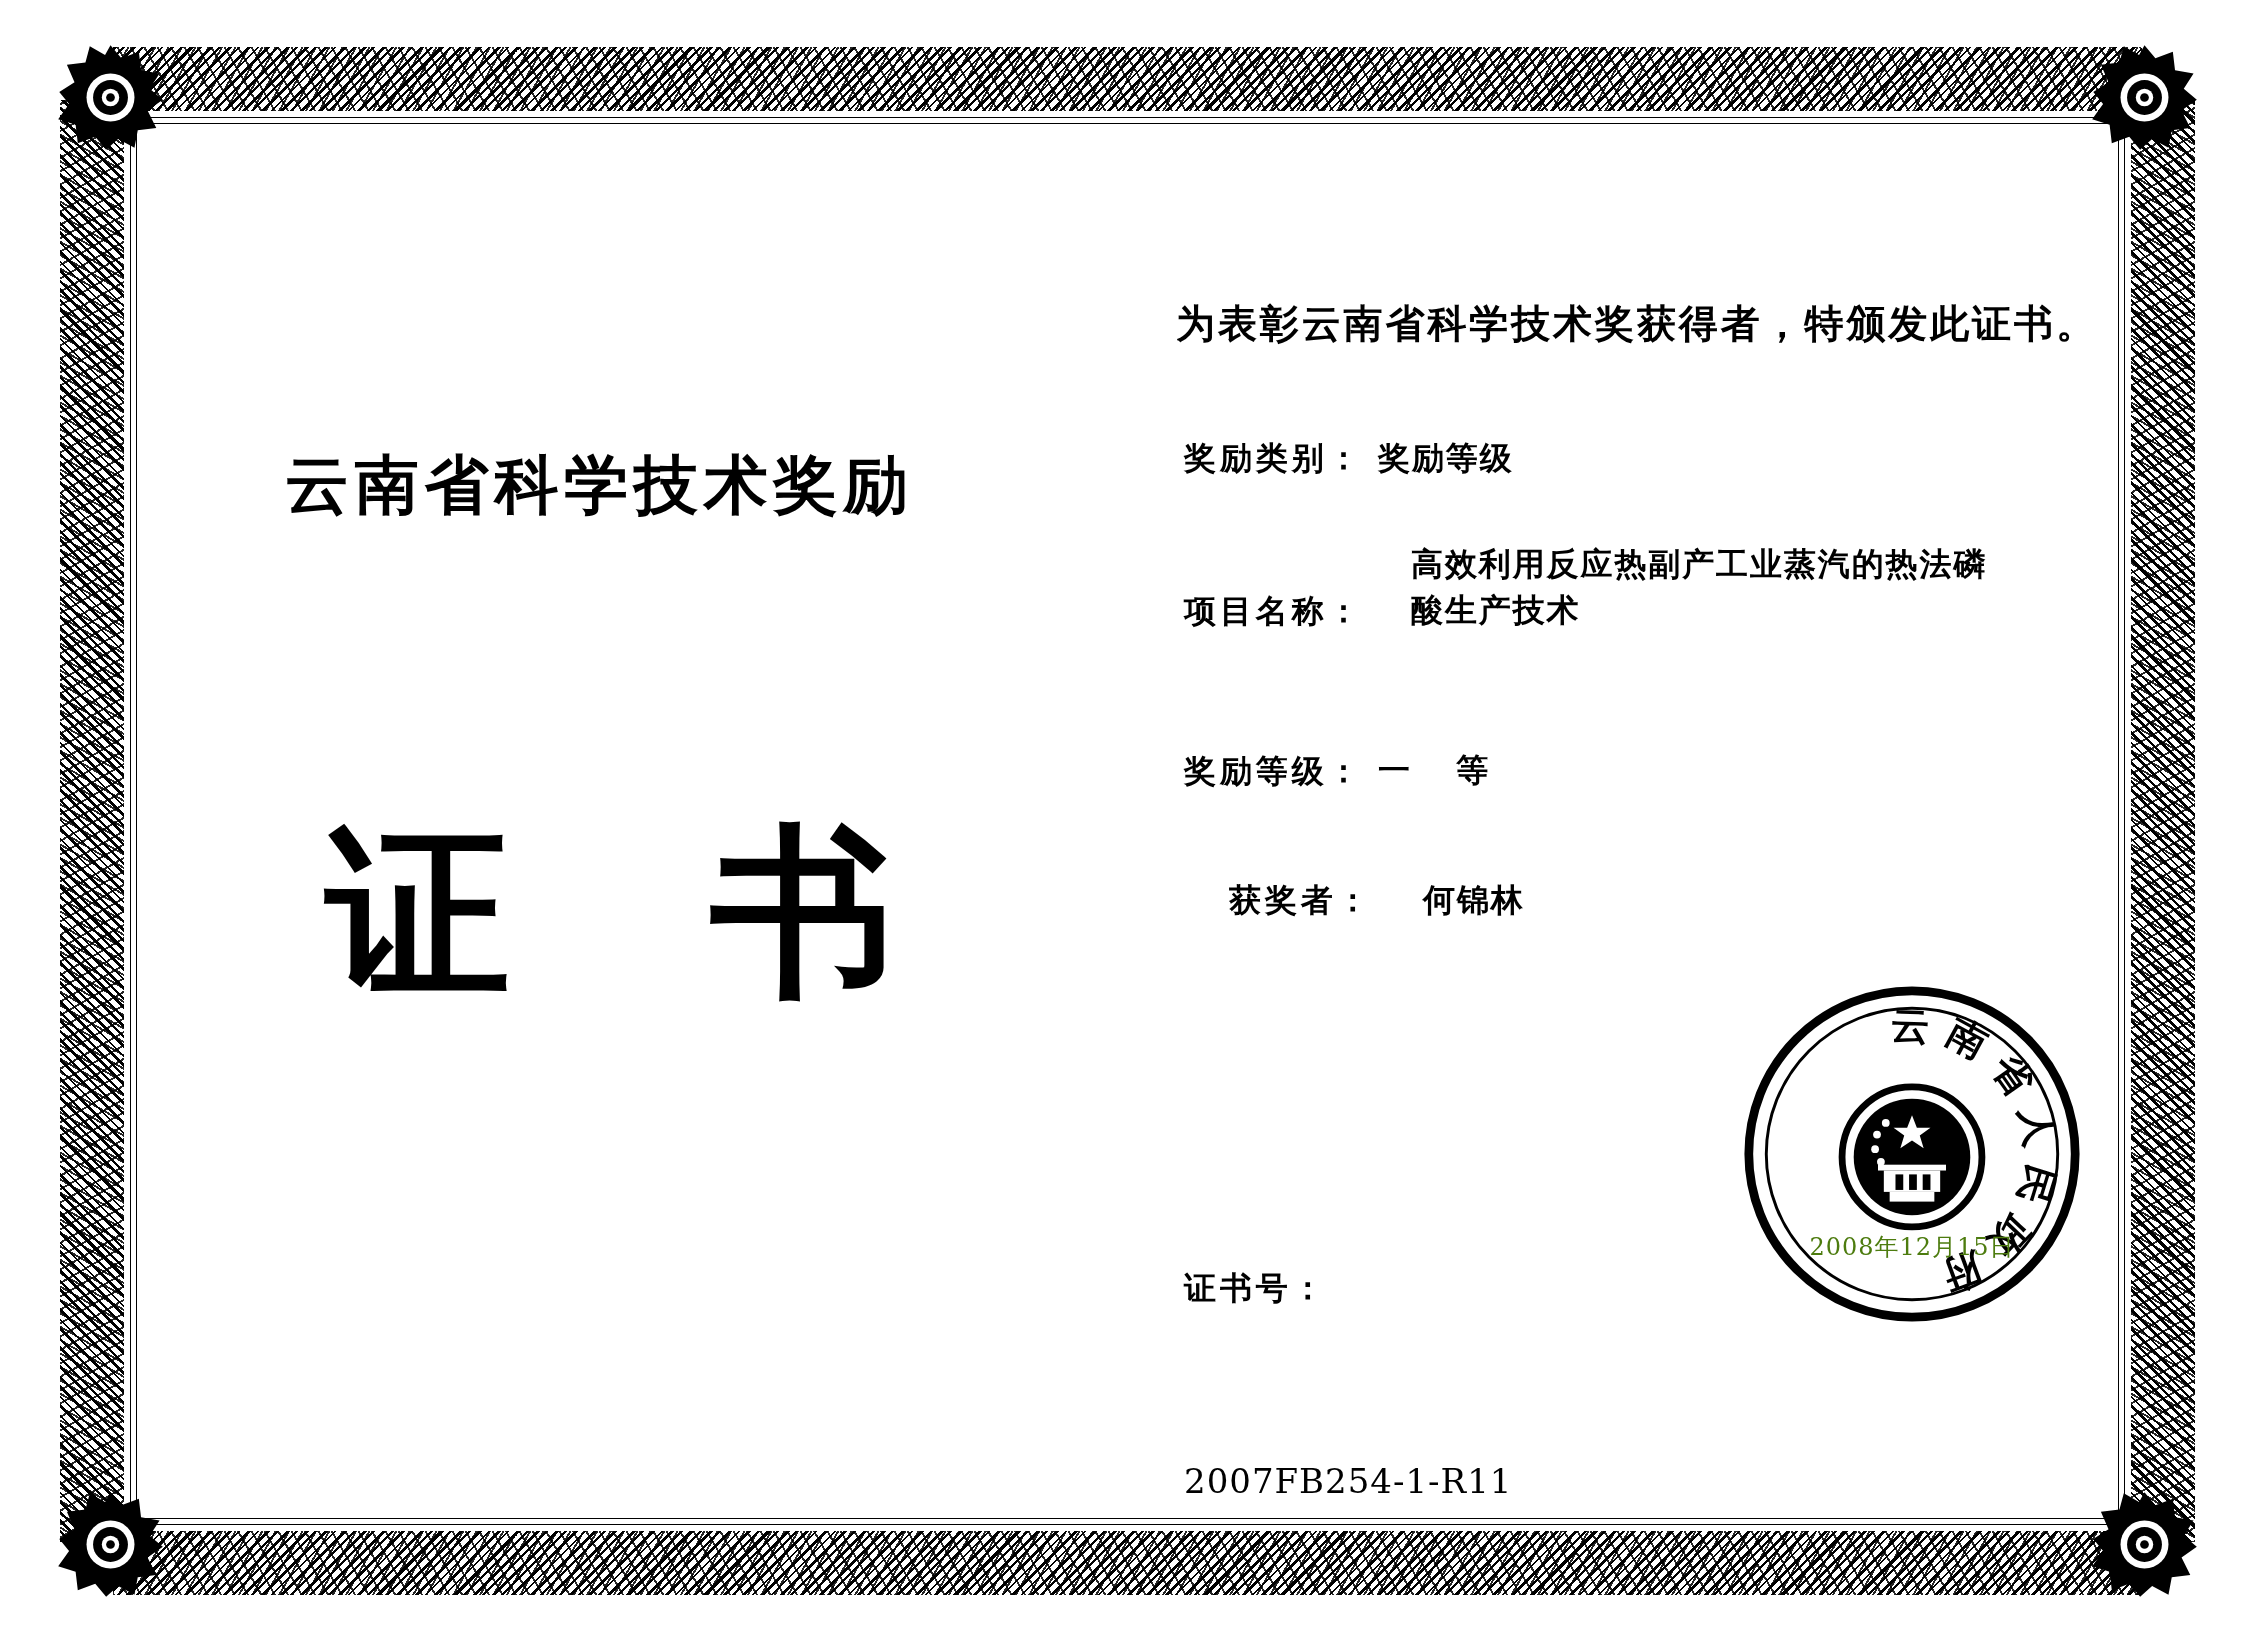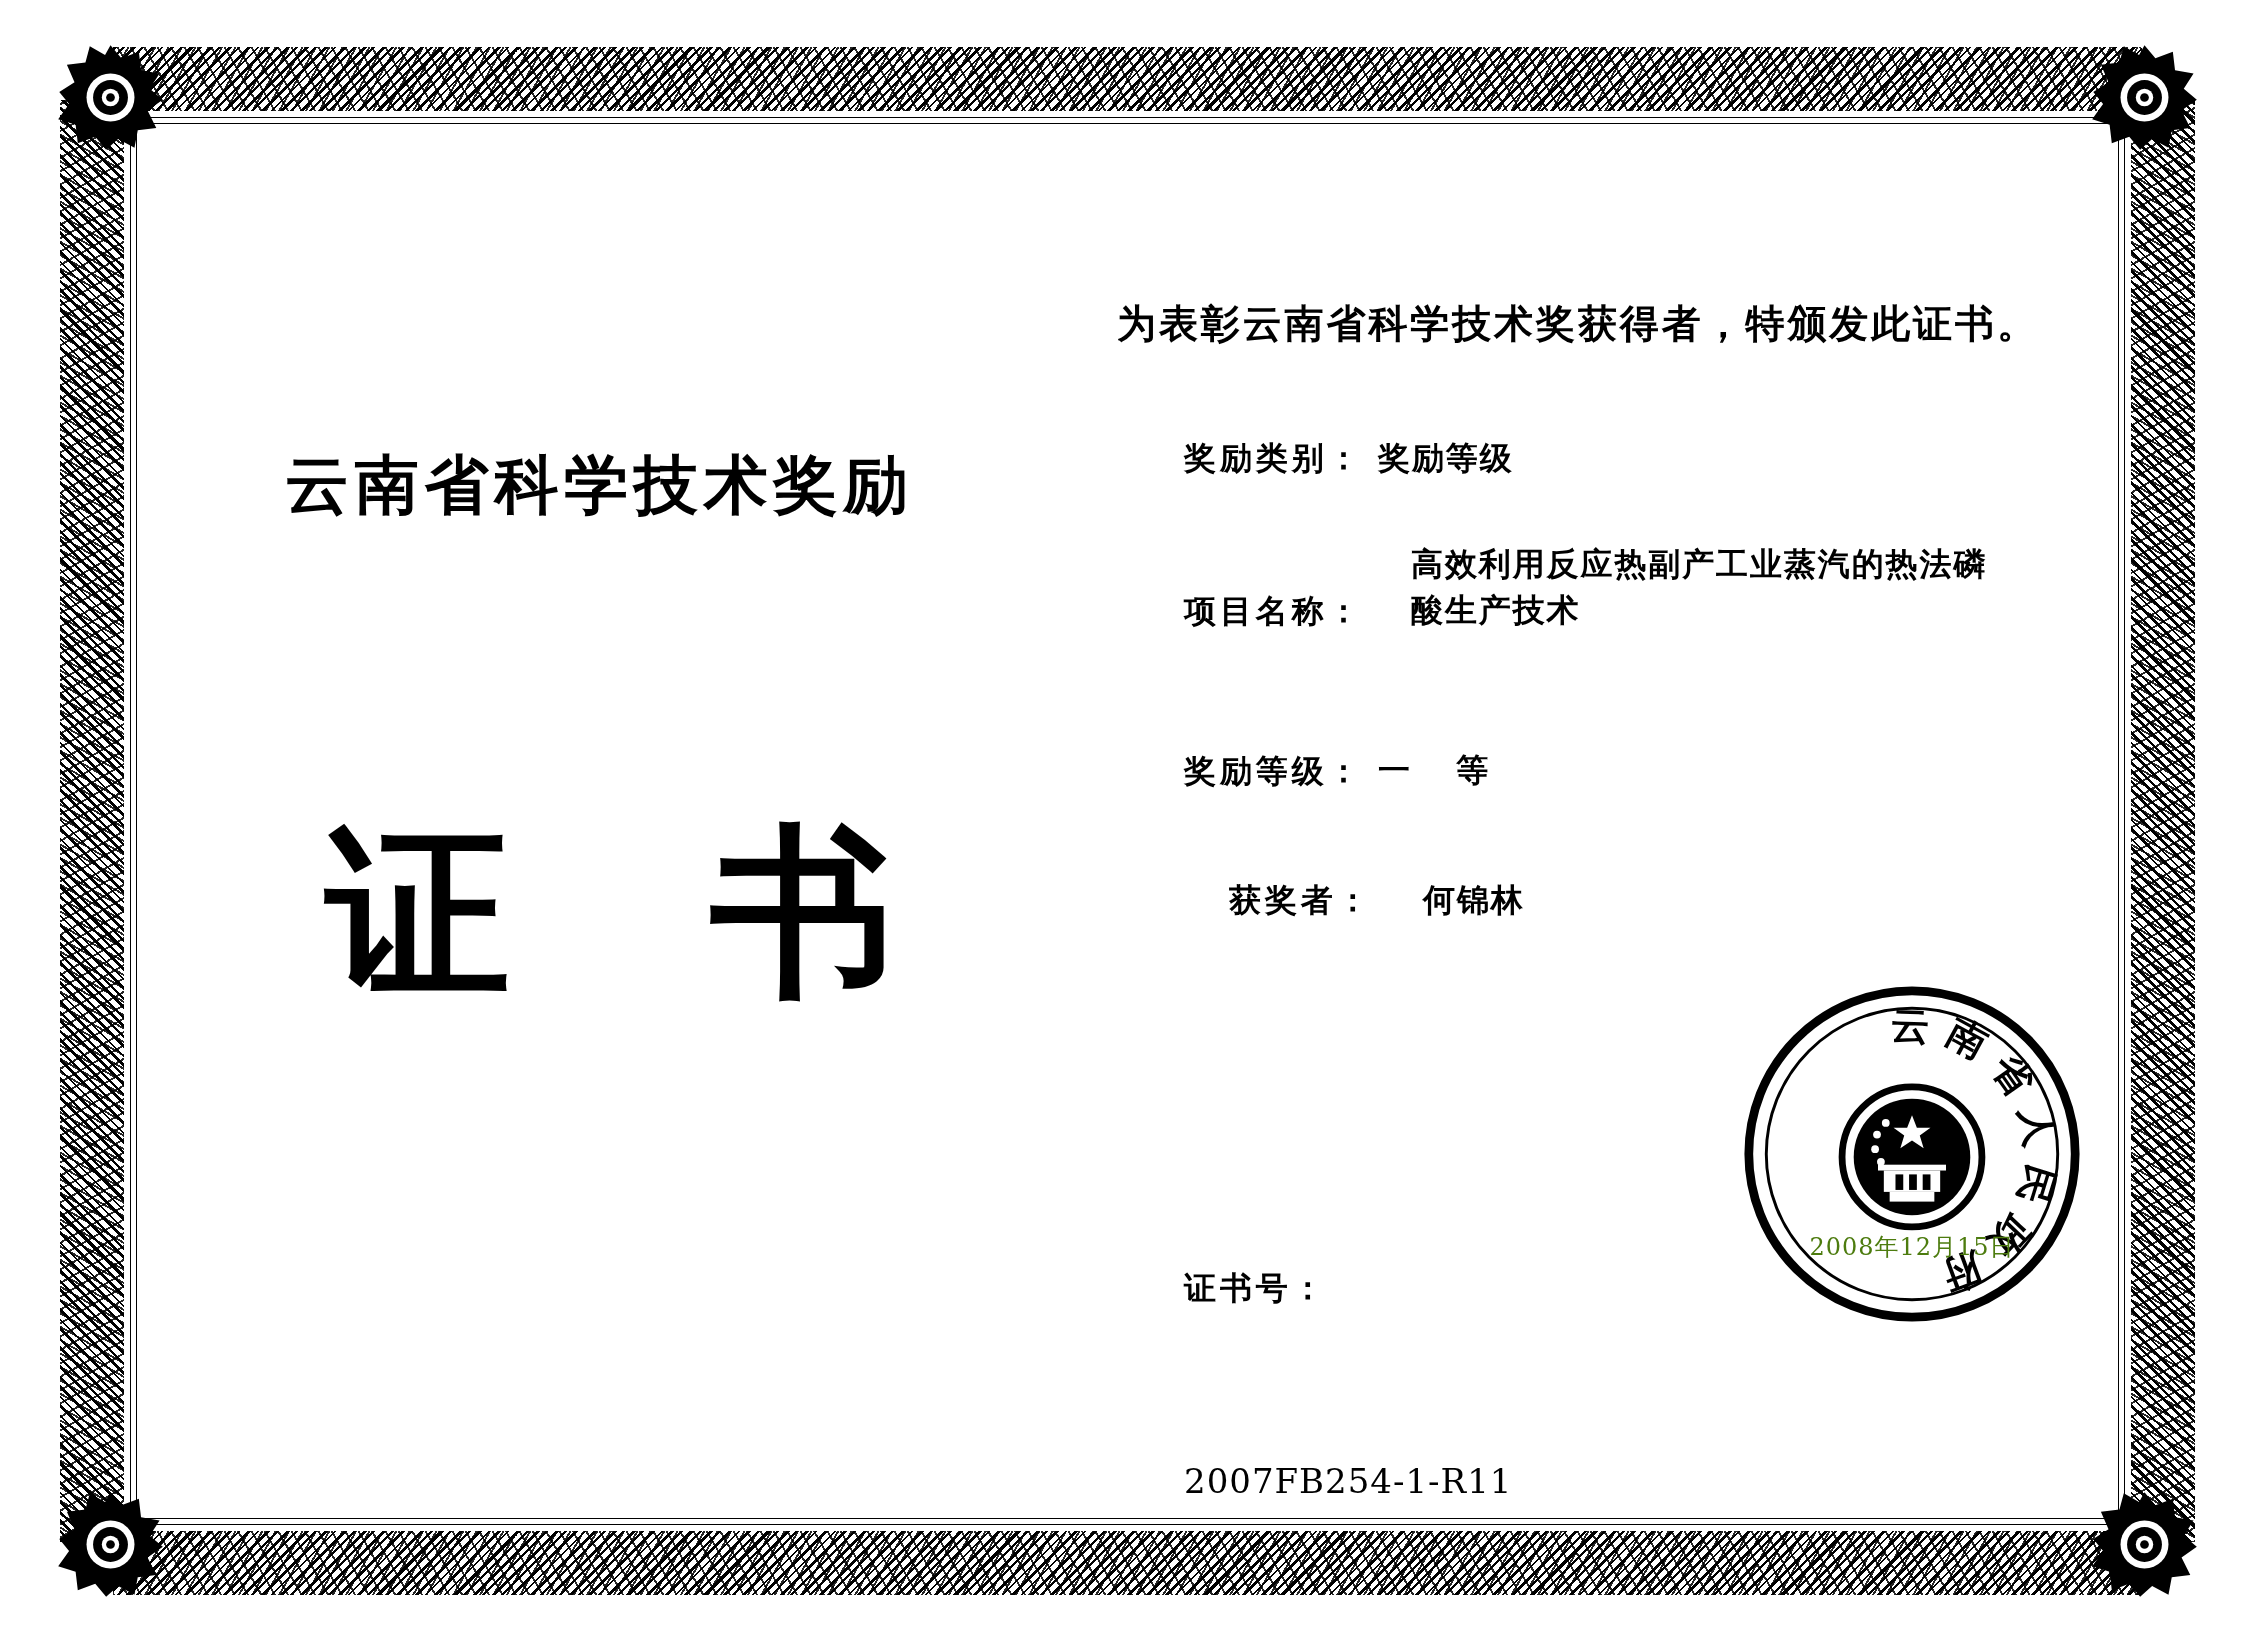--- a/index.html
+++ b/index.html
@@ -105,21 +105,21 @@
   .content {
     position: absolute;
     left: 136px;
     top: 122px;
     width: 1985px;
     height: 1397px;
   }
 
   .headline {
     position: absolute;
-    left: 981px;
+    left: 1040px;
     top: 175px;
     font-family: Liberation Mono, monospace;
     font-weight: bold;
     font-size: 39px;
     letter-spacing: 2.9px;
     white-space: nowrap;
   }
 
   .left-title {
     position: absolute;

